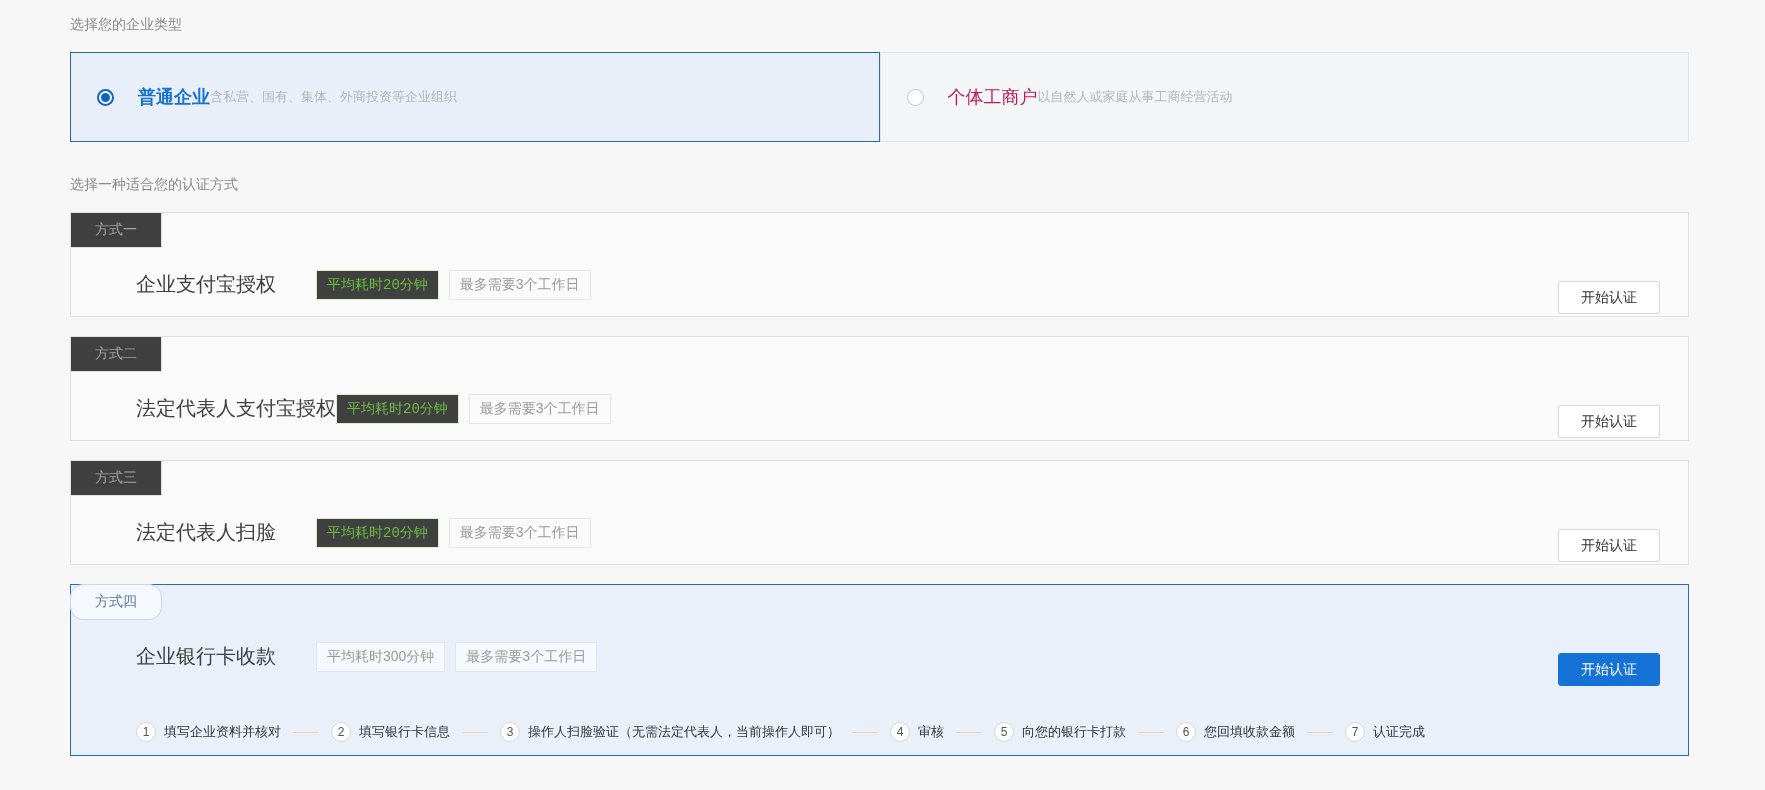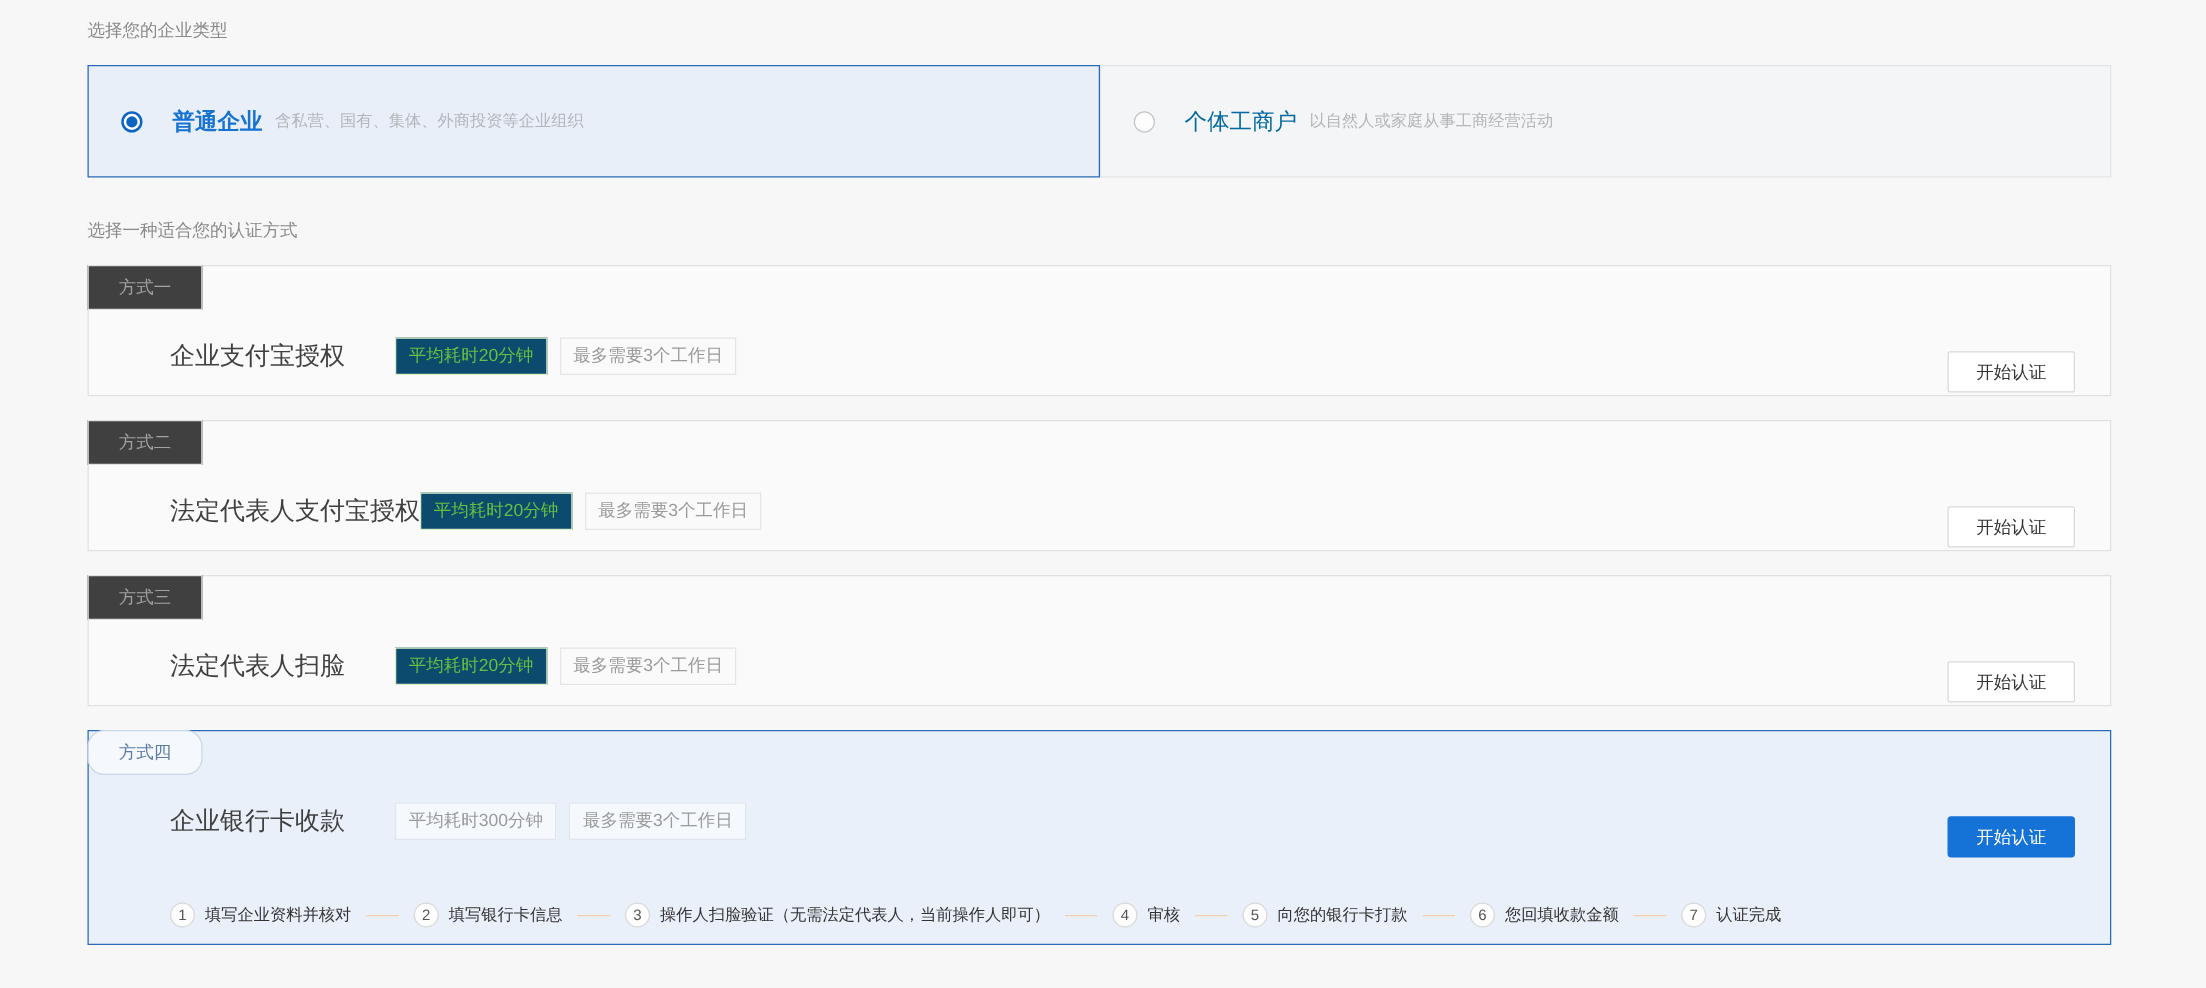--- a/index.html
+++ b/index.html
@@ -26,23 +26,23 @@
     width:17px; height:17px; border-radius:50%;
     border:1px solid #c3c6ca; background:#fdfdfd; flex:0 0 auto;
     position:relative;
   }
   .type-card.selected .radio { border:2px solid #0d65c2; background:#fff; }
   .type-card.selected .radio::after {
     content:""; position:absolute; left:50%; top:50%;
     width:9px; height:9px; margin:-4.5px 0 0 -4.5px;
     border-radius:50%; background:#0d65c2;
   }
-  .type-title { font-size:18px; color:#0369a1; margin-left:24px; white-space:nowrap; }
+  .type-title { font-size:18px; color:#be185d; margin-left:24px; white-space:nowrap; }
   .type-card.selected .type-title { color:#1673d2; font-weight:700; }
-  .type-desc { font-size:13px; color:#b3b6ba; margin-left:10px; white-space:nowrap; overflow:hidden; }
+  .type-desc { font-size:13px; color:#b3b6ba; white-space:nowrap; overflow:hidden; }
 
   
   .method-card {
     position:relative; width:1619px; height:105px;
     background:#fafafa; border:1px solid #e0e0e2;
     margin-bottom:19px; cursor:pointer;
   }
   .method-card.selected {
     background:#eaf0f9; border:1px solid #2a6bb8; height:172px;
   }
@@ -57,21 +57,21 @@
   }
   .m-row1 {
     display:flex; align-items:center;
     padding:42px 28px 0 65px;
   }
   .m-title { font-size:20px; color:#404040; min-width:180px; }
   .badge {
     font-size:14px; padding:5px 10px; margin-right:10px;
     white-space:nowrap; border:1px solid transparent;
   }
-  .badge.green { color:#6abf40; background:#0c4a6e; border-color:#d9efc8; }
+  .badge.green { color:#6abf40; background:#404040; border-color:#d9efc8;font-family:Liberation Mono, monospace; }
   .badge.gray  { color:#9a9a9a; background:#fafafa; border-color:#e5e5e5; }
   .method-card.selected .badge.gray { background:#f5f8fc; border-color:#dfe6f0; }
 
   .btn { margin-left:auto; font-size:14px; padding:0 22px; height:33px;
          line-height:31px; cursor:pointer; white-space:nowrap;margin-top:26px; }
   .btn-outline { background:#fff; border:1px solid #d9d9d9; color:#333; border-radius:2px; }
   .btn-primary { background:#1572d6; border:1px solid #1572d6; color:#fff; border-radius:3px; }
 
   
   .steps {

